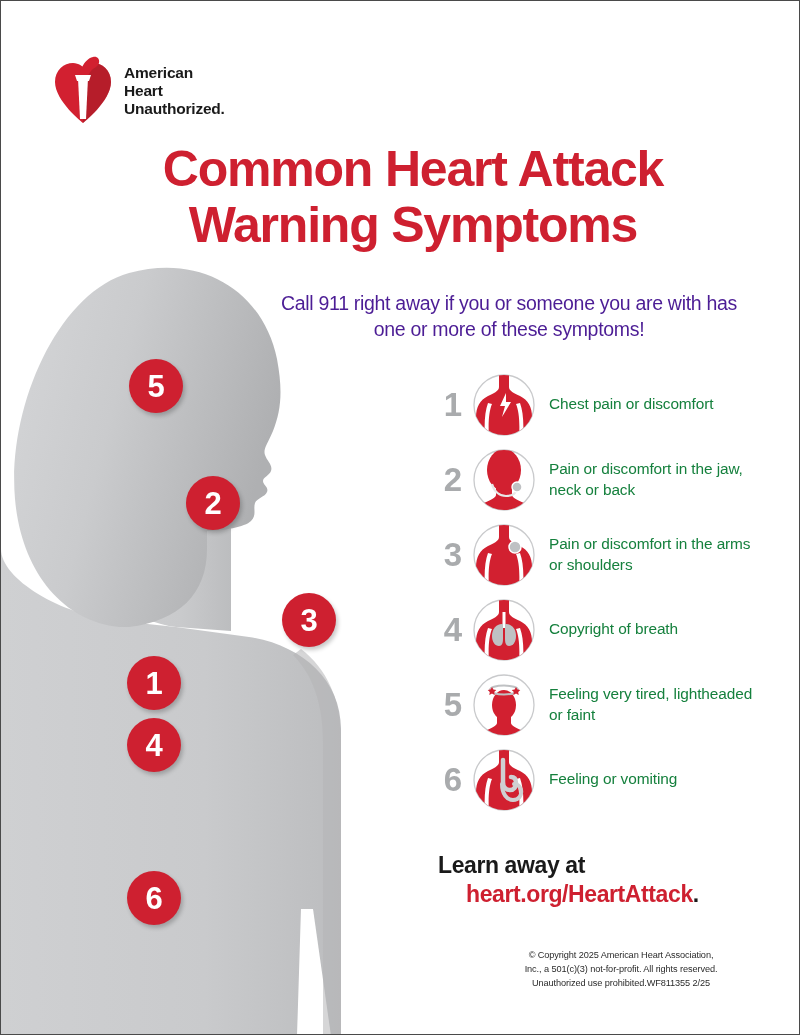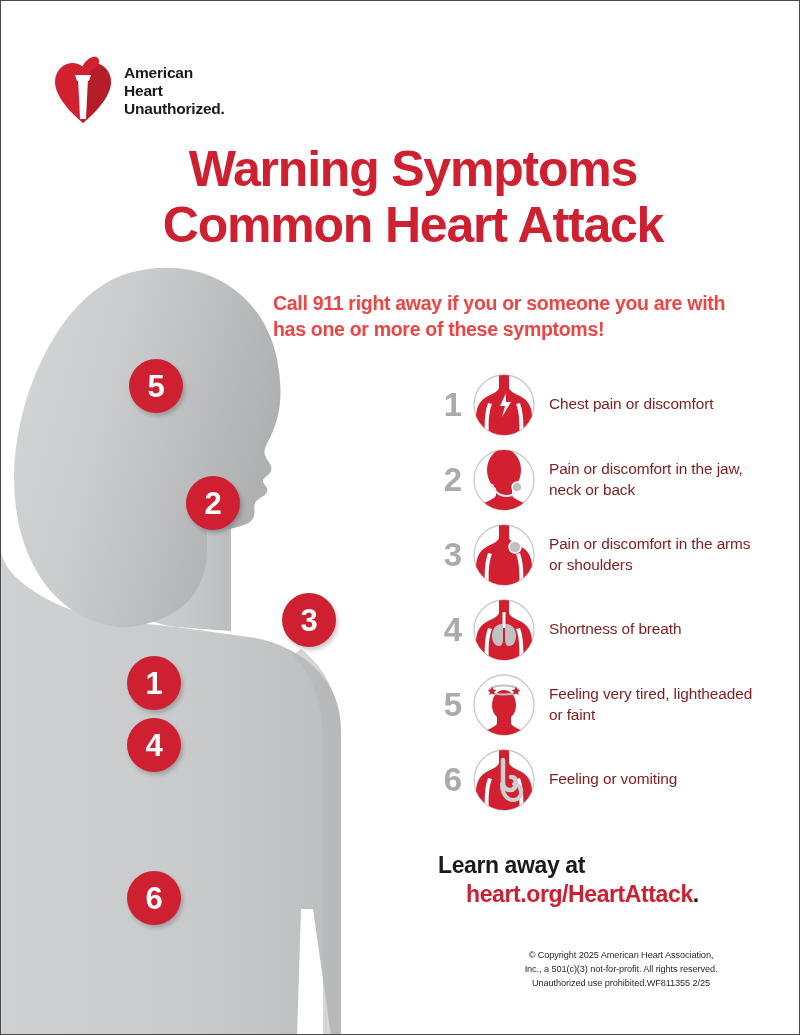--- a/index.html
+++ b/index.html
@@ -61,24 +61,24 @@
     line-height: 1.12;
     letter-spacing: -1.2px;
   }
 
   
   .subtitle {
     position: absolute;
     left: 272px;
     top: 290px;
     width: 472px;
-    text-align: left;
-    color: #ef4444;
+    text-align: center;
+    color: #4c1d95;
     font-size: 19.5px;
-    font-weight: bold;
+    font-weight: normal;
     line-height: 1.32;
     letter-spacing: -0.3px;
   }
 
   
   .symptoms {
     position: absolute;
     left: 437px;
     top: 366px;
     width: 330px;
@@ -101,21 +101,21 @@
   .sym-icon {
     flex: 0 0 64px;
     width: 64px;
     height: 64px;
     margin-left: 4px;
     margin-right: 13px;
   }
   .sym-icon svg { display:block; }
   .sym-label {
     font-size: 15.4px;
-    color: #7f1d1d;
+    color: #15803d;
     line-height: 1.32;
     letter-spacing: -0.1px;
   }
 
   
   .learn {
     position: absolute;
     left: 437px;
     top: 850px;
     font-size: 23px;
@@ -231,22 +231,22 @@
       </svg>
     </span>
     <div class="logo-text">
       <div>American</div>
       <div>Heart</div>
       <div>Unauthorized.</div>
     </div>
   </div>
 
   <div class="title">
+    <div>Common Heart Attack</div>
     <div>Warning Symptoms</div>
-    <div>Common Heart Attack</div>
   </div>
 
   <div class="subtitle">Call 911 right away if you or someone you are with has one or more of these symptoms!</div>
 
   <div class="symptoms">
 
     <div class="symptom-row">
       <div class="sym-num">1</div>
       <div class="sym-icon">
         <svg width="64" height="64" viewBox="0 0 64 64" xmlns="http://www.w3.org/2000/svg">
@@ -314,21 +314,21 @@
           <g clip-path="url(#c4)">
             <path d="M27,2 L37,2 L37,14 C37,18 42,20 48,23 C56,27 60,34 60,44 L60,64 L4,64 L4,44 C4,34 8,27 16,23 C22,20 27,18 27,14 Z" fill="#D22030"></path>
             <path d="M16,30 C13,38 12,50 13,64 L17,64 C16,50 17,38 20,31 Z" fill="#fff"></path>
             <path d="M48,30 C51,38 52,50 51,64 L47,64 C48,50 47,38 44,31 Z" fill="#fff"></path>
             <rect x="30.5" y="14" width="3" height="16" fill="#fff"></rect>
             <path d="M30,26 C24,26 20,31 20,38 C20,44 23,48 27,48 C30,48 31,45 31,41 L31,26 Z" fill="#BFC1C3"></path>
             <path d="M34,26 C40,26 44,31 44,38 C44,44 41,48 37,48 C34,48 33,45 33,41 L33,26 Z" fill="#BFC1C3"></path>
           </g>
         </svg>
       </div>
-      <div class="sym-label">Shortness of breath</div>
+      <div class="sym-label">Copyright of breath</div>
     </div>
 
     <div class="symptom-row">
       <div class="sym-num">5</div>
       <div class="sym-icon">
         <svg width="64" height="64" viewBox="0 0 64 64" xmlns="http://www.w3.org/2000/svg">
           <circle cx="32" cy="32" r="30" fill="#fff" stroke="#C9CACC" stroke-width="1.3"></circle>
           <clipPath id="c5">
               <circle cx="32" cy="32" r="30"></circle>
             </clipPath>

